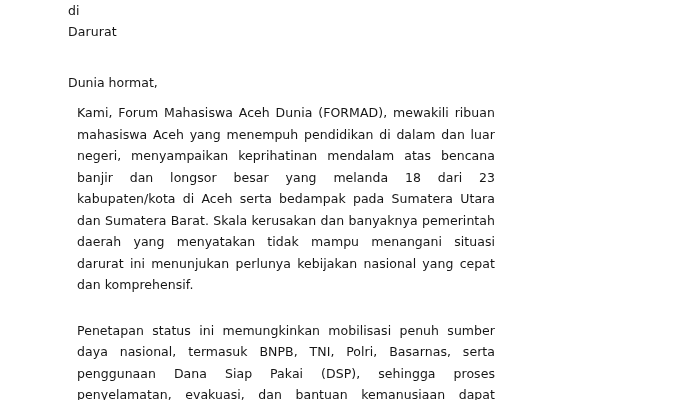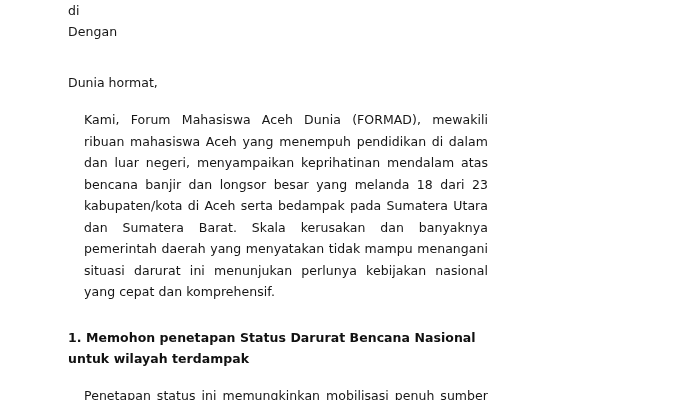--- a/index.html
+++ b/index.html
@@ -35,21 +35,21 @@
     font-size: 12.5px;
     line-height: 21px;
     margin-top: 30px;
     color: #161616;
   }
   p.body-text {
     font-size: 12.5px;
     line-height: 21.5px;
     text-align: justify;
     text-justify: inter-word;
-    margin: 16px;
+    margin: 9px;
     color: #161616;
     letter-spacing: 0.05px;
   }
   .para-main {
     margin-top: 22px;
   }
   .point {
     margin-top: 24px;
   }
   .point-heading {
@@ -64,28 +64,24 @@
     margin-top: 5px;
   }
 </style>
 </head>
 <body>
 
 <div class="page">
 
   <div class="addr">
     <div class="line">di</div>
-    <div class="line">Dengan</div>
+    <div class="line">Darurat</div>
   </div>
 
   <div class="salutation">Dunia hormat,</div>
 
   <p class="body-text para-main">Kami, Forum Mahasiswa Aceh Dunia (FORMAD), mewakili ribuan mahasiswa Aceh yang menempuh pendidikan di dalam dan luar negeri, menyampaikan keprihatinan mendalam atas bencana banjir dan longsor besar yang melanda 18 dari 23 kabupaten/kota di Aceh serta bedampak pada Sumatera Utara dan Sumatera Barat. Skala kerusakan dan banyaknya pemerintah daerah yang menyatakan tidak mampu menangani situasi darurat ini menunjukan perlunya kebijakan nasional yang cepat dan komprehensif.</p>
 
   <div class="point">
-    <div class="point-heading">
-      <span>1.</span>
-      <span>Memohon penetapan Status Darurat Bencana Nasional untuk wilayah terdampak</span>
-    </div>
     <p class="body-text point-body">Penetapan status ini memungkinkan mobilisasi penuh sumber daya nasional, termasuk BNPB, TNI, Polri, Basarnas, serta penggunaan Dana Siap Pakai (DSP), sehingga proses penyelamatan, evakuasi, dan bantuan kemanusiaan dapat dilakukan secara lebih cepat dan efektif.</p>
   </div>
 
 </div>
 
 </body></html>

